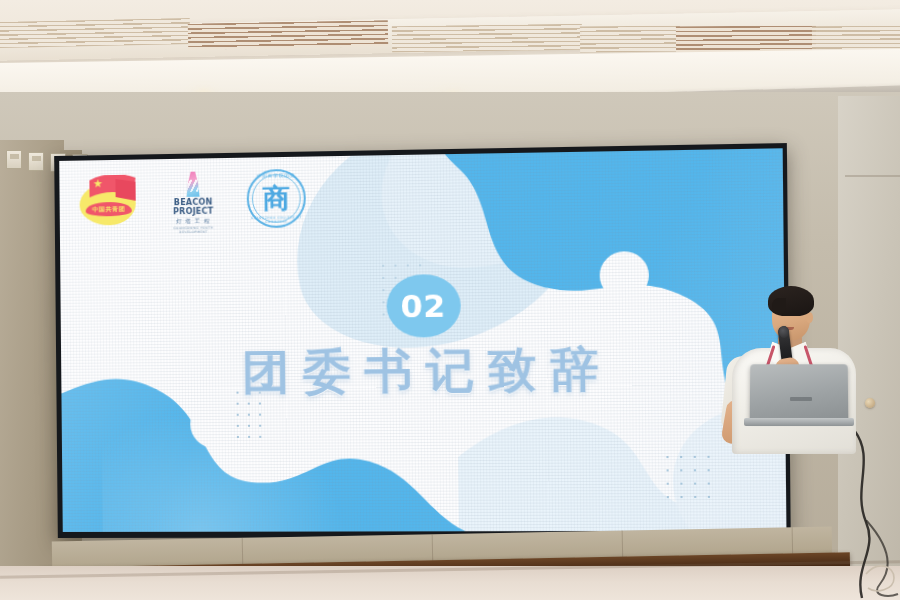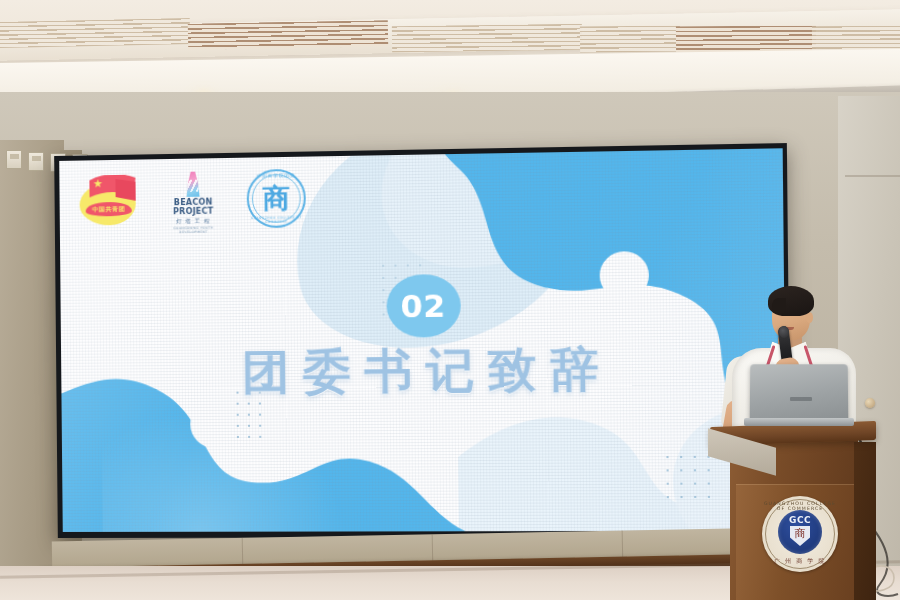--- a/index.html
+++ b/index.html
@@ -704,36 +704,20 @@
     <div class="p-hair"></div>
     <div class="mic"></div>
     <div class="p-hand"></div>
   </div>
 
   <div class="laptop">
     <div class="laptop-lid"></div>
     <div class="laptop-base"></div>
   </div>
 
-  <div class="podium">
-    <div class="podium-body"></div>
-    <div class="podium-right"></div>
-    <div class="podium-face"></div>
-    <div class="podium-top"></div>
-    <div class="podium-ledge"></div>
-
-    <div class="gcc-seal">
-      <div class="gcc-outer"></div>
-      <div class="gcc-en">GUANGZHOU COLLEGE OF COMMERCE</div>
-      <div class="gcc-inner"></div>
-      <div class="gcc-txt">GCC</div>
-      <div class="gcc-shield"></div>
-      <div class="gcc-cn">广 州 商 学 院</div>
-    </div>
-  </div>
 
   <svg class="cable" style="left:846px;top:430px;" width="54" height="170">
     <path d="M 8 0 C 30 28 6 58 20 92 C 32 120 8 136 16 168" stroke="#1c1a18" stroke-width="2.4" fill="none" opacity=".85"></path>
   </svg>
   <svg class="cable" style="left:862px;top:520px;" width="40" height="80">
     <path d="M 4 0 C 22 20 34 44 18 64 C 8 76 26 78 36 74" stroke="#2a2622" stroke-width="2" fill="none" opacity=".7"></path>
   </svg>
   <svg class="cable" style="left:864px;top:556px;" width="36" height="44">
     <path d="M 2 18 C 14 4 30 10 30 22 C 30 34 12 38 4 32" stroke="#cbbfae" stroke-width="1.6" fill="none"></path>
   </svg>

